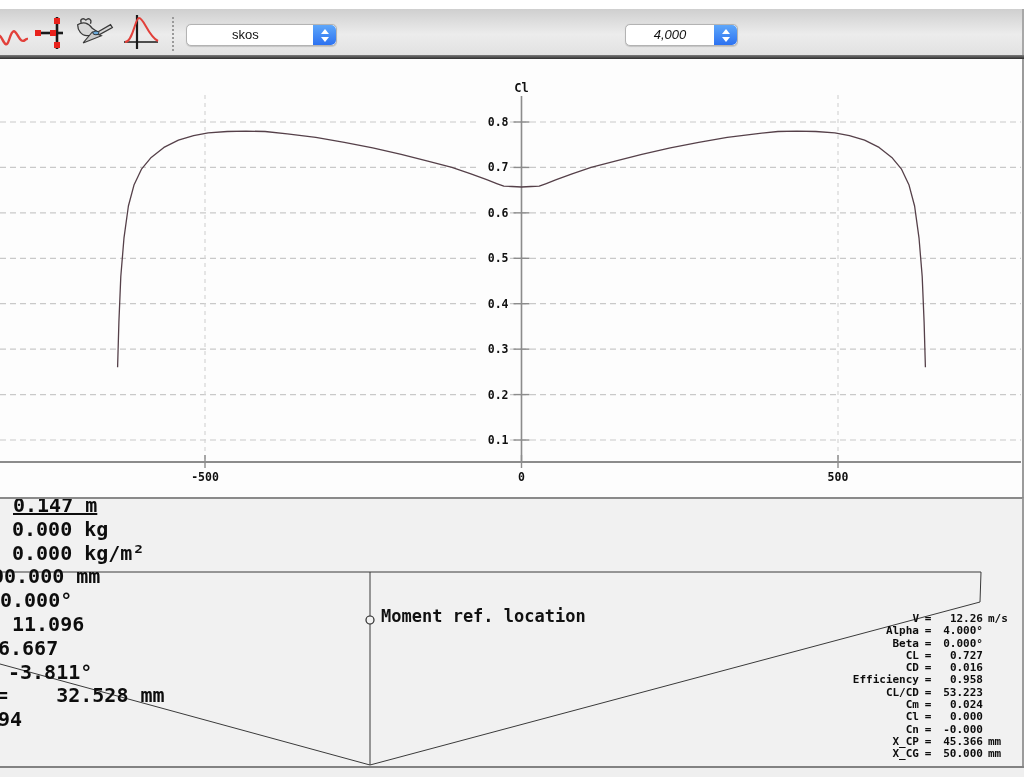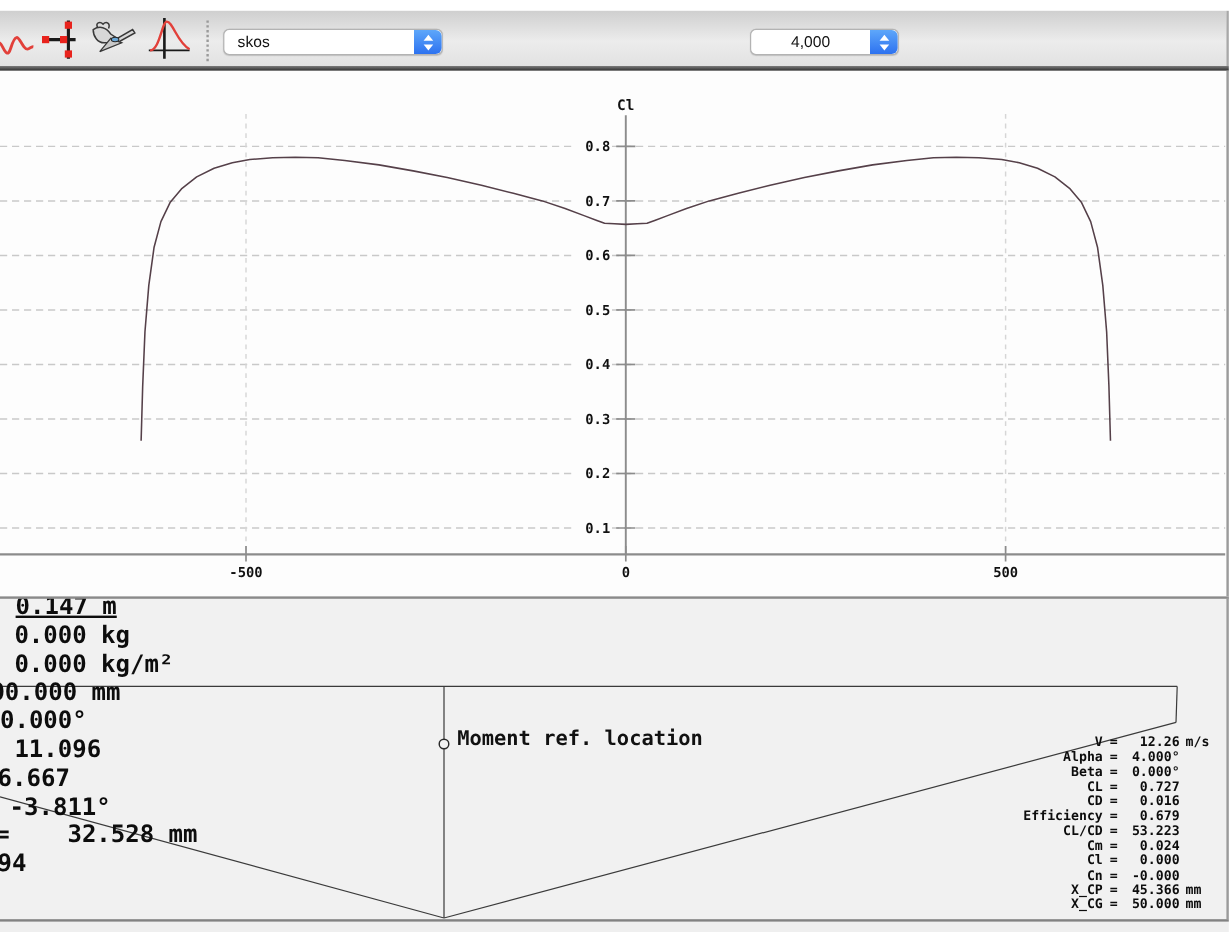--- a/index.html
+++ b/index.html
@@ -119,30 +119,30 @@
     <button class="tool-btn" style="left:120px;">
       <svg viewBox="0 0 42 40">
         <line x1="17" y1="3" x2="17" y2="37" stroke="#1a1a1a" stroke-width="2.2"></line>
         <line x1="4" y1="30" x2="38" y2="30" stroke="#1a1a1a" stroke-width="1.4"></line>
         <path d="M5 30 C13 30, 15 6, 19 6 C24 6, 28 24, 38 29" fill="none" stroke="#e2403a" stroke-width="2"></path>
       </svg>
     </button>
 
     <div id="tb-sep"></div>
 
-    <div class="combo" style="left:186px; width:183px;">
+    <div class="combo" style="left:186px; width:151px;padding-left:34px;">
       <div class="combo-text">skos</div>
       <div class="stepper">
         <div class="tri-up"></div>
         <div class="tri-down"></div>
       </div>
     </div>
 
 
-    <div class="combo centered" style="left:625px; width:124px;">
+    <div class="combo centered" style="left:625px; width:113px;font-style:italic;">
       <div class="combo-text">4,000</div>
       <div class="stepper">
         <div class="tri-up"></div>
         <div class="tri-down"></div>
       </div>
     </div>
   </div>
 
   <div id="toolbar-divider"></div>
 
@@ -219,21 +219,21 @@
     </div>
 
     <div id="moment-label">Moment ref. location</div>
 
     <div id="results">
       <div class="res-row"><span class="res-label">V</span><span class="res-eq">=</span><span class="res-value">12.26</span><span class="res-unit">m/s</span></div>
       <div class="res-row"><span class="res-label">Alpha</span><span class="res-eq">=</span><span class="res-value">4.000°</span><span class="res-unit"></span></div>
       <div class="res-row"><span class="res-label">Beta</span><span class="res-eq">=</span><span class="res-value">0.000°</span><span class="res-unit"></span></div>
       <div class="res-row"><span class="res-label">CL</span><span class="res-eq">=</span><span class="res-value">0.727</span><span class="res-unit"></span></div>
       <div class="res-row"><span class="res-label">CD</span><span class="res-eq">=</span><span class="res-value">0.016</span><span class="res-unit"></span></div>
-      <div class="res-row"><span class="res-label">Efficiency</span><span class="res-eq">=</span><span class="res-value">0.679</span><span class="res-unit"></span></div>
+      <div class="res-row"><span class="res-label">Efficiency</span><span class="res-eq">=</span><span class="res-value">0.958</span><span class="res-unit"></span></div>
       <div class="res-row"><span class="res-label">CL/CD</span><span class="res-eq">=</span><span class="res-value">53.223</span><span class="res-unit"></span></div>
       <div class="res-row"><span class="res-label">Cm</span><span class="res-eq">=</span><span class="res-value">0.024</span><span class="res-unit"></span></div>
       <div class="res-row"><span class="res-label">Cl</span><span class="res-eq">=</span><span class="res-value">0.000</span><span class="res-unit"></span></div>
       <div class="res-row"><span class="res-label">Cn</span><span class="res-eq">=</span><span class="res-value">-0.000</span><span class="res-unit"></span></div>
       <div class="res-row"><span class="res-label">X_CP</span><span class="res-eq">=</span><span class="res-value">45.366</span><span class="res-unit">mm</span></div>
       <div class="res-row"><span class="res-label">X_CG</span><span class="res-eq">=</span><span class="res-value">50.000</span><span class="res-unit">mm</span></div>
     </div>
   </div>
 
   <div id="bottom-strip"></div>

